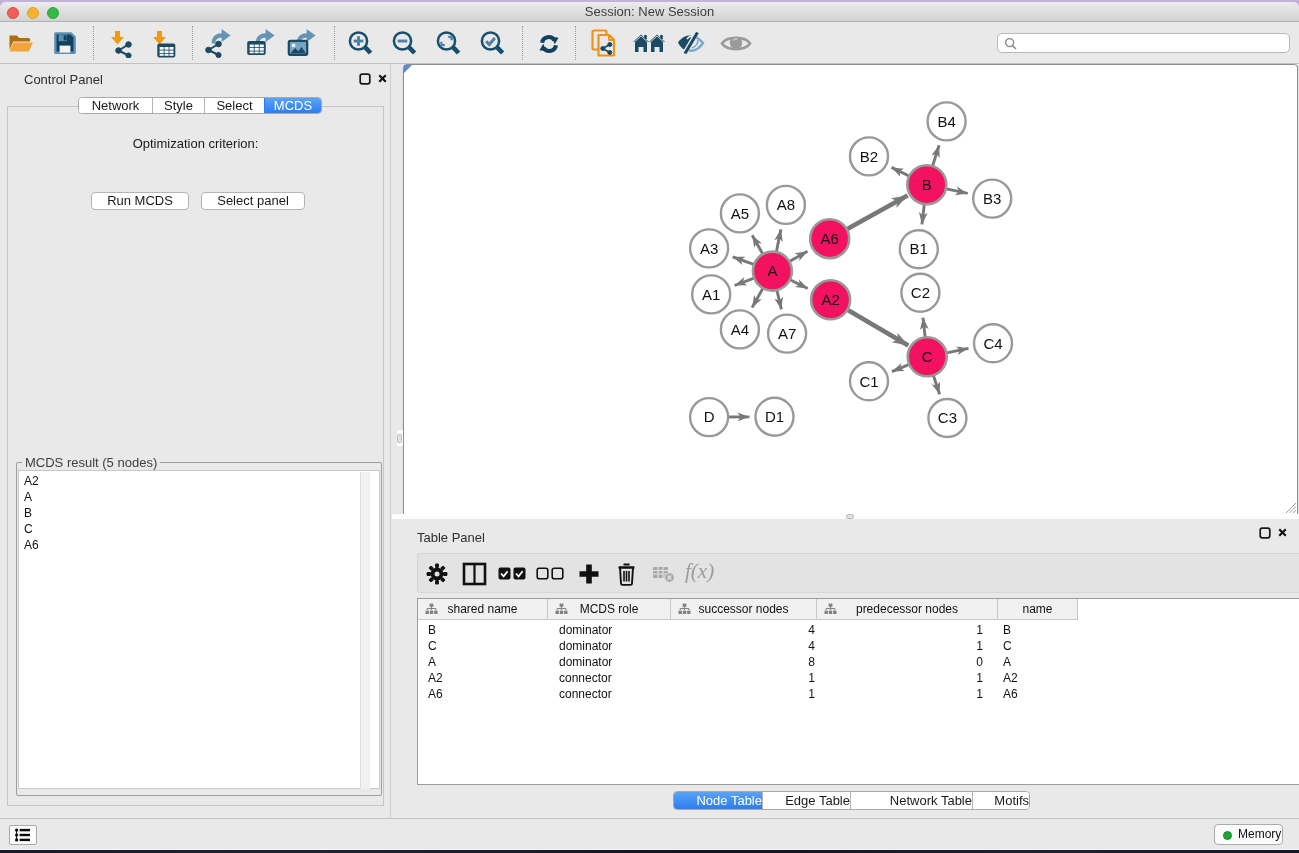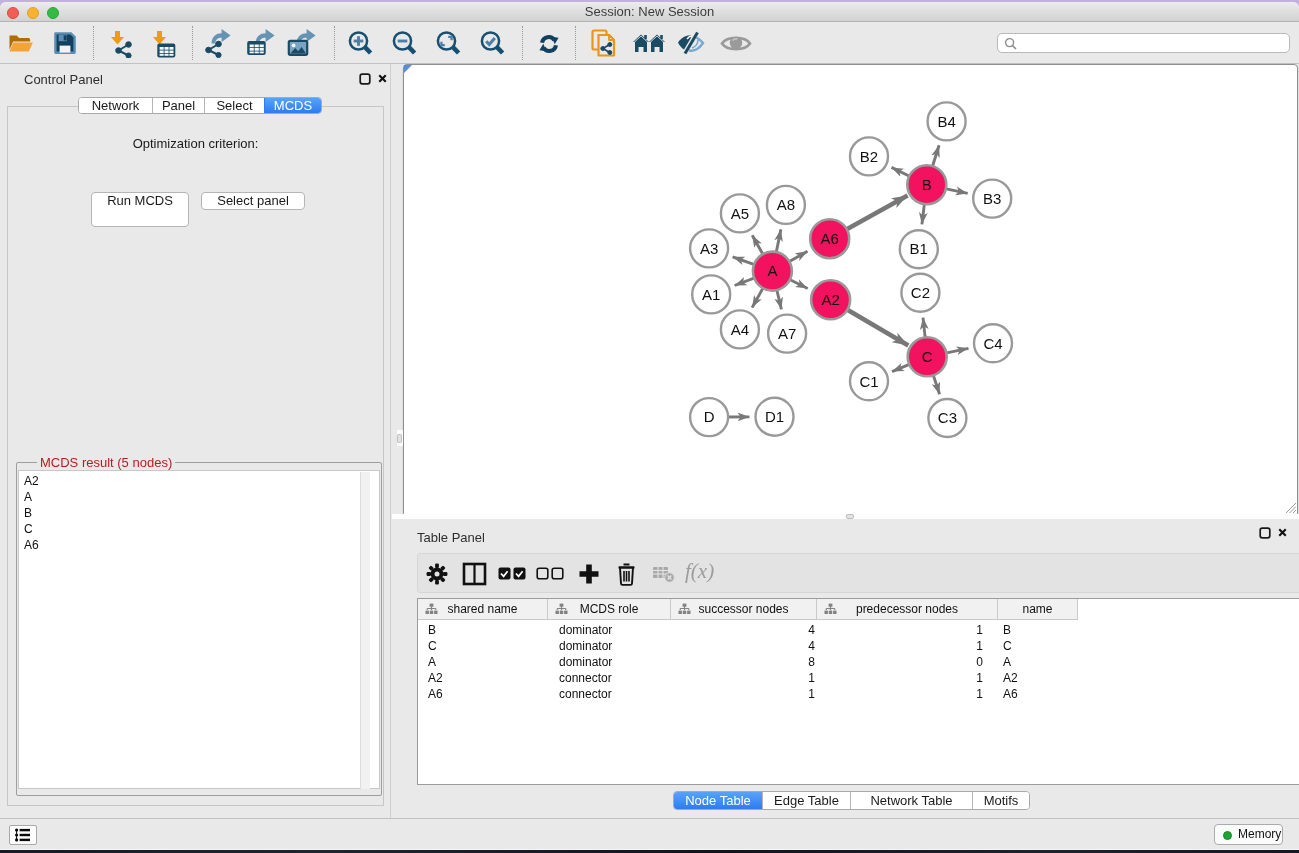--- a/index.html
+++ b/index.html
@@ -20,36 +20,36 @@
 .ptitle{font-size:13px;color:#2e2e2e}
 .cpbox{position:absolute;left:7px;top:42px;width:377px;height:700px;border:1px solid #c6c6c6;background:#e9e9e9}
 .tabs{position:absolute;display:flex;height:17px;border:1px solid #a9a9a9;border-radius:4px;background:#fff;overflow:hidden}
 .tab{font-size:13px;line-height:16px;color:#1a1a1a;text-align:center;border-left:1px solid #b5b5b5;background:#fff}
 .tab:first-child{border-left:none}
 .tab.sel{background:linear-gradient(#59a3f9,#2d7cf0);color:#fff;border-left-color:#2d7cf0}
 .btn{position:absolute;background:#fff;border:1px solid #b5b5b5;border-radius:4px;font-size:13px;color:#1a1a1a;text-align:center}
 .combo{position:absolute;left:44px;top:95px;width:310px;height:19px;background:#fff;border:1px solid #b0b0b0;border-radius:4px;font-size:13px;color:#111;line-height:17px;padding-left:11px}
 .combo .sp{position:absolute;right:-1px;top:-1px;width:19px;height:19px;border-radius:0 4px 4px 0;background:linear-gradient(#4a9cf8,#1a6af3)}
 .fieldset{position:absolute;left:16px;top:398px;width:366px;height:334px;border:1px solid #9e9e9e;border-radius:2px}
-.legend{position:absolute;left:20px;top:-8px;background:#e9e9e9;font-size:13px;color:#b91c1c;padding:0 3px}
+.legend{position:absolute;left:5px;top:-8px;background:#e9e9e9;font-size:13px;color:#404040;padding:0 3px}
 .mlist{position:absolute;left:1px;top:7px;width:362px;height:319px;background:#fff;border:1px solid #c8c8c8;font-size:12px;color:#111;line-height:16px;padding:2px 0 0 5px}
 .mtrack{position:absolute;right:9px;top:1px;width:10px;height:317px;background:#f1f1f1;border-left:1px solid #dcdcdc}
 
 .netwin{position:absolute;left:403px;top:64px;width:895px;height:450px;border:1px solid #8f8f8f;border-radius:4px 4px 0 0;background:#fff;box-shadow:0 1px 2px rgba(0,0,0,.15)}
 .nettb{position:absolute;left:0;top:0;width:100%;height:22px;border-radius:4px 4px 0 0;background:linear-gradient(#ececec,#dcdcdc 60%,#d0d0d0);border-bottom:1px solid #a8a8a8}
 .ntl{position:absolute;top:5.5px;width:11px;height:11px;border-radius:50%}
 .canvas{position:absolute;left:0;top:23px;width:893px;height:426px;background:#fff}
 
 .tpanel{position:absolute;left:392px;top:518px;width:907px;height:300px;background:#e9e9e9}
 .ttoolbar{position:absolute;left:25px;top:35px;width:1038px;height:40px;background:#e3e3e3;border:1px solid #d6d6d6;border-radius:3px}
 .ttable{position:absolute;left:25px;top:80px;width:1017px;height:187px;background:#fff;border:1px solid #9c9c9c}
 .th{position:absolute;top:0;height:21px;background:#f1f1f1;border-right:1px solid #c9c9c9;border-bottom:1px solid #c9c9c9;font-size:12px;color:#111;text-align:center;line-height:21px}
 .td{position:absolute;font-size:12px;color:#111;height:16px;line-height:16px}
 .btabs{position:absolute;top:273px;display:flex;height:19px;border:1px solid #a9a9a9;border-radius:4px;background:#fff;overflow:hidden;left:281px}
-.btab{font-size:13px;line-height:18px;color:#1a1a1a;text-align:center;border-left:1px solid #b5b5b5;background:#fff}
+.btab{font-size:13px;line-height:18px;color:#1a1a1a;text-align:right;border-left:1px solid #b5b5b5;background:#fff}
 .btab:first-child{border-left:none}
 .btab.sel{background:linear-gradient(#59a3f9,#2d7cf0);color:#fff}
 
 .statusbar{position:absolute;left:0;top:818px;width:1299px;height:31px;background:#e9e9e9;border-top:1px solid #c2c2c2}
 .darkstrip{position:absolute;left:0;top:849px;width:1299px;height:4px;background:linear-gradient(90deg,#141a28,#1d2533 25%,#10141f 55%,#1b2230 80%,#131826);border-top:1px solid #f6f6f6}
 .membtn{position:absolute;right:16px;top:5px;width:69px;height:21px;background:#fbfbfb;border:1px solid #ababab;border-radius:4px;font-size:12px;color:#111;line-height:19px;text-align:left;padding-left:23px}
 .listbtn{position:absolute;left:9px;top:6px;width:28px;height:20px;background:#fdfdfd;border:1.5px solid #a8a8a8;border-radius:2px}
 </style></head>
 <body>
 <div class="app"></div>
@@ -229,26 +229,26 @@
   <div class="ptitle" style="position:absolute;left:24px;top:8px">Control Panel</div>
   <svg class="abs" style="left:359px;top:9px" width="12" height="12" viewBox="0 0 12 12">
     <rect x="1.2" y="1.2" width="9.6" height="9.6" rx="2" fill="none" stroke="#1a1a1a" stroke-width="1.7"></rect>
   </svg>
   <svg class="abs" style="left:377px;top:9px" width="11" height="11" viewBox="0 0 11 11">
     <path d="M1.5,3 L3,1.5 L5.5,4 L8,1.5 L9.5,3 L7,5.5 L9.5,8 L8,9.5 L5.5,7 L3,9.5 L1.5,8 L4,5.5 Z" fill="#111"></path>
   </svg>
   <div class="cpbox"></div>
   <div class="tabs" style="left:78px;top:33px">
     <div class="tab" style="width:73px">Network</div>
-    <div class="tab" style="width:52px">Panel</div>
+    <div class="tab" style="width:52px">Style</div>
     <div class="tab" style="width:60px">Select</div>
     <div class="tab sel" style="width:57px">MCDS</div>
   </div>
   <div style="position:absolute;left:0;top:72px;width:391px;text-align:center;font-size:13px;color:#1a1a1a"><span style="">Optimization criterion:</span></div>
-  <div class="btn" style="left:91px;top:128px;width:98px;height:35px;line-height:16px">Run MCDS</div>
+  <div class="btn" style="left:91px;top:128px;width:98px;height:18px;line-height:16px">Run MCDS</div>
   <div class="btn" style="left:201px;top:128px;width:104px;height:18px;line-height:16px">Select panel</div>
   <div class="fieldset">
     <div class="legend">MCDS result (5 nodes)</div>
     <div class="mlist">A2<br>A<br>B<br>C<br>A6
       <div class="mtrack"></div>
     </div>
   </div>
 </div>
 
 <div class="netwin">

